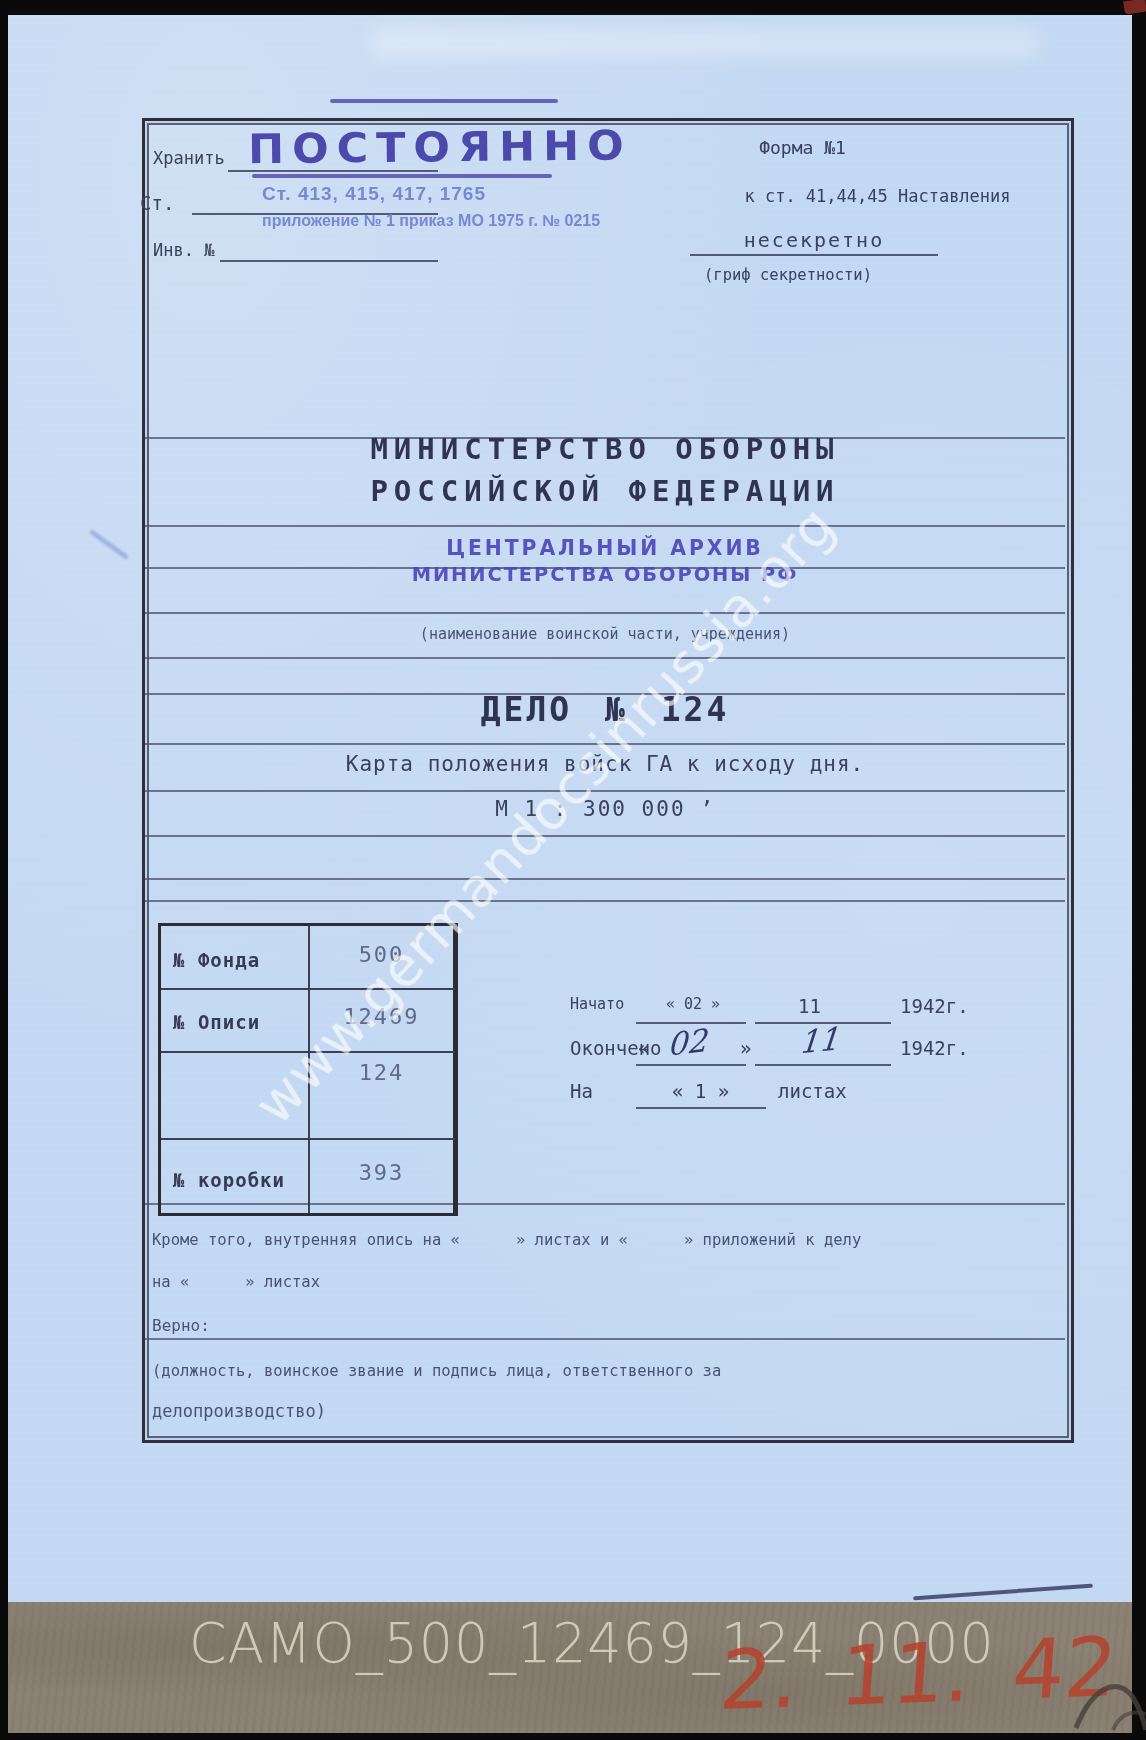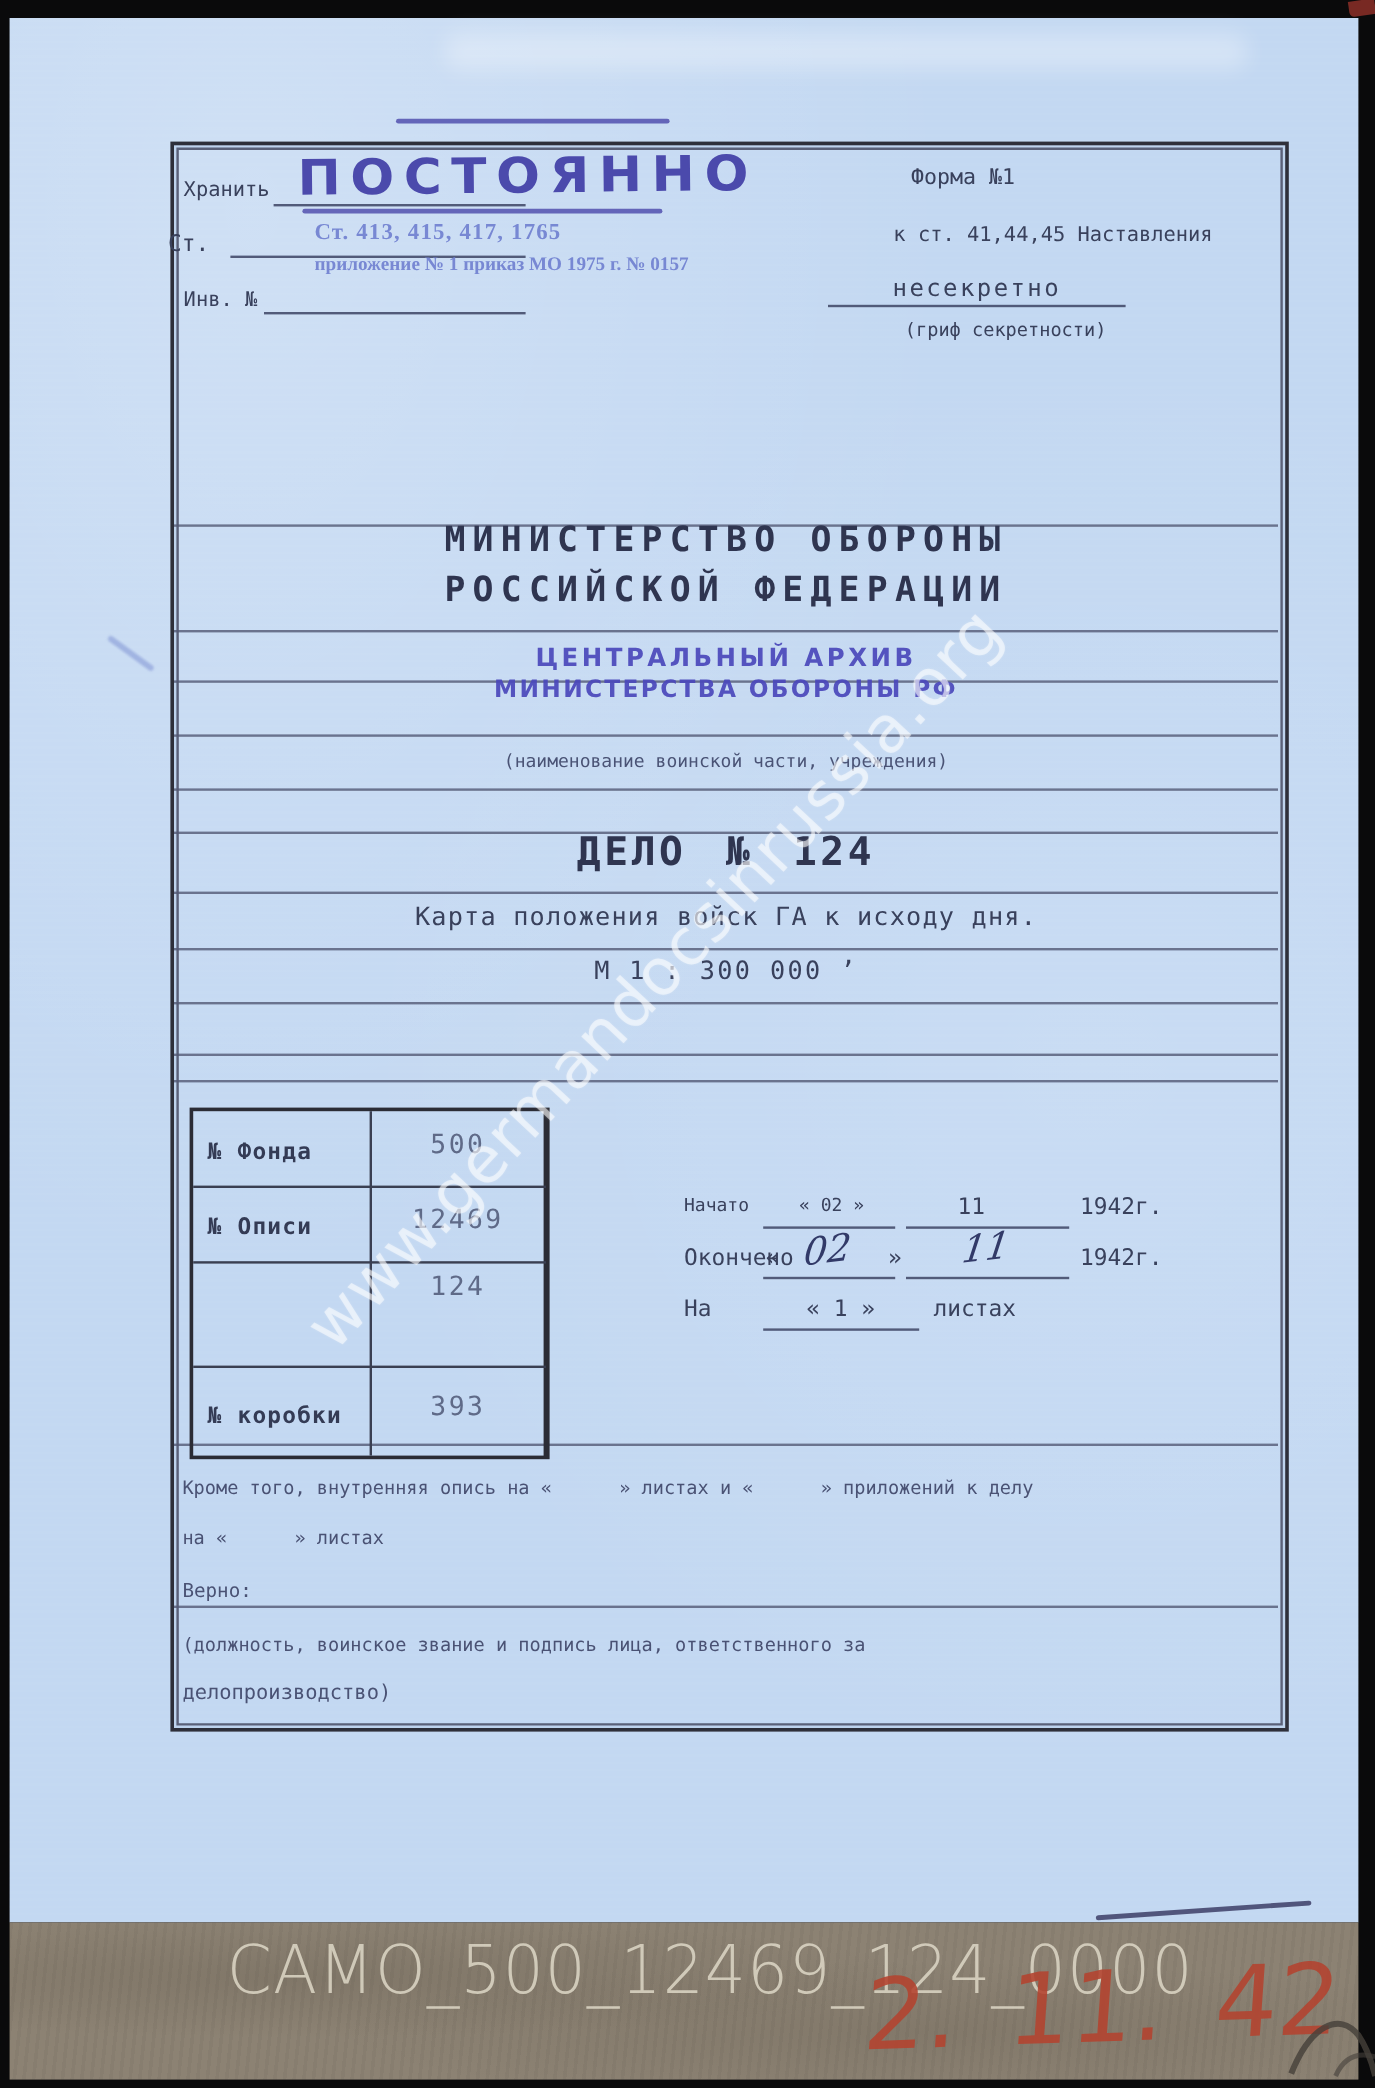--- a/index.html
+++ b/index.html
@@ -18,21 +18,21 @@
   .corner-mark{left:1124px;top:0;width:22px;height:13px;background:#8c2f28;opacity:.85;
                transform:rotate(-8deg);border-radius:0 0 0 4px;}
   .form{left:142px;top:118px;width:926px;height:1319px;border:3px solid #2e2f3a;
         box-shadow:inset 0 0 0 2px rgba(196,217,243,0.95), inset 0 0 0 4px #5a6078;}
   .rule{position:absolute;left:145px;width:920px;height:2px;background:#525974;opacity:.8;}
   .ul{position:absolute;height:2px;background:#454d6b;opacity:.9;}
   .t{position:absolute;font-family:"DejaVu Sans Mono",monospace;color:#39415c;}
   .ctr{text-align:center;}
   .pre{white-space:pre;}
   .stamp-v{font-family:"DejaVu Sans",sans-serif;font-weight:bold;color:#413ea6;opacity:.92;}
-  .stamp-l{font-family:Liberation Serif, serif;font-weight:bold;color:#7181d1;opacity:.92;}
+  .stamp-l{font-family:Liberation Sans, sans-serif;font-weight:bold;color:#7181d1;opacity:.92;}
   .stamp-bar{position:absolute;background:#413ea6;opacity:.75;border-radius:2px;}
   .hw{position:absolute;font-family:"DejaVu Serif",serif;font-style:italic;color:#323a68;}
   .tbl{left:158px;top:923px;width:294px;height:287px;border:3px solid #2b2c35;
        box-shadow:inset -5px 0 0 -3px #2b2c35;}
   .tbl-div{position:absolute;left:147px;top:0;width:2px;height:100%;background:#3a3f52;}
   .tbl-row{position:absolute;left:0;width:100%;height:2px;background:#3a3f52;}
   .tbl-label{position:absolute;left:12px;font-size:19px;font-weight:bold;color:#343b55;letter-spacing:1px;line-height:36px;}
   .tbl-val{position:absolute;left:149px;width:143px;text-align:center;font-size:22px;color:#5f6a88;letter-spacing:2px;}
   .band{left:8px;top:1602px;width:1124px;height:131px;background:#8c8273;
         background-image:
@@ -83,27 +83,27 @@
   <div class="t" style="left:140px;top:192px;font-size:19px">Ст.</div>
   <div class="ul" style="left:192px;top:213px;width:246px"></div>
   <div class="t" style="left:153px;top:240px;font-size:17px">Инв. №</div>
   <div class="ul" style="left:220px;top:260px;width:218px"></div>
 
   <div class="stamp-bar" style="left:330px;top:99px;width:228px;height:4px"></div>
   <div class="abs stamp-v" style="left:248px;top:122px;font-size:43px;letter-spacing:8px;transform:rotate(-0.6deg) scaleY(0.95)">ПОСТОЯННО</div>
   <div class="stamp-bar" style="left:252px;top:174px;width:300px;height:4px"></div>
 
   <div class="abs stamp-l" style="left:262px;top:183px;font-size:19px;letter-spacing:1px">Ст. 413, 415, 417, 1765</div>
-  <div class="abs stamp-l" style="left:262px;top:212px;font-size:16px">приложение № 1 приказ МО 1975 г. № 0157</div>
+  <div class="abs stamp-l" style="left:262px;top:212px;font-size:16px">приложение № 1 приказ МО 1975 г. № 0215</div>
 
   <div class="t ctr" style="left:720px;top:137px;width:165px;font-size:18px">Форма №1</div>
   <div class="t ctr" style="left:690px;top:186px;width:375px;font-size:17px">к ст. 41,44,45 Наставления</div>
   <div class="t ctr" style="left:690px;top:228px;width:248px;font-size:20px;letter-spacing:2px">несекретно</div>
   <div class="ul" style="left:690px;top:254px;width:248px"></div>
-  <div class="t ctr" style="left:714px;top:266px;width:248px;font-size:15.5px">(гриф секретности)</div>
+  <div class="t ctr" style="left:664px;top:266px;width:248px;font-size:15.5px">(гриф секретности)</div>
 
   <div class="t ctr" style="left:242px;top:474px;width:726px;font-size:29px;font-weight:bold;letter-spacing:6px;color:#2f3550">РОССИЙСКОЙ ФЕДЕРАЦИИ</div>
   <div class="t ctr" style="left:242px;top:432px;width:726px;font-size:29px;font-weight:bold;letter-spacing:6px;color:#2f3550">МИНИСТЕРСТВО ОБОРОНЫ</div>
 
   <div class="abs stamp-v ctr" style="left:350px;top:536px;width:510px;font-size:21px;letter-spacing:3px;color:#4b48bb;transform:scaleX(0.97)">ЦЕНТРАЛЬНЫЙ АРХИВ</div>
   <div class="abs stamp-v ctr" style="left:350px;top:562px;width:510px;font-size:20px;letter-spacing:2px;color:#4b48bb;transform:scaleX(0.97)">МИНИСТЕРСТВА ОБОРОНЫ РФ</div>
 
   <div class="t ctr" style="left:242px;top:625px;width:726px;font-size:15px;color:#4a5375">(наименование воинской части, учреждения)</div>
 
   <div class="t ctr" style="left:292px;top:690px;width:626px;font-size:33px;font-weight:bold;letter-spacing:3px;word-spacing:10px;color:#2f3550">ДЕЛО № 124</div>

